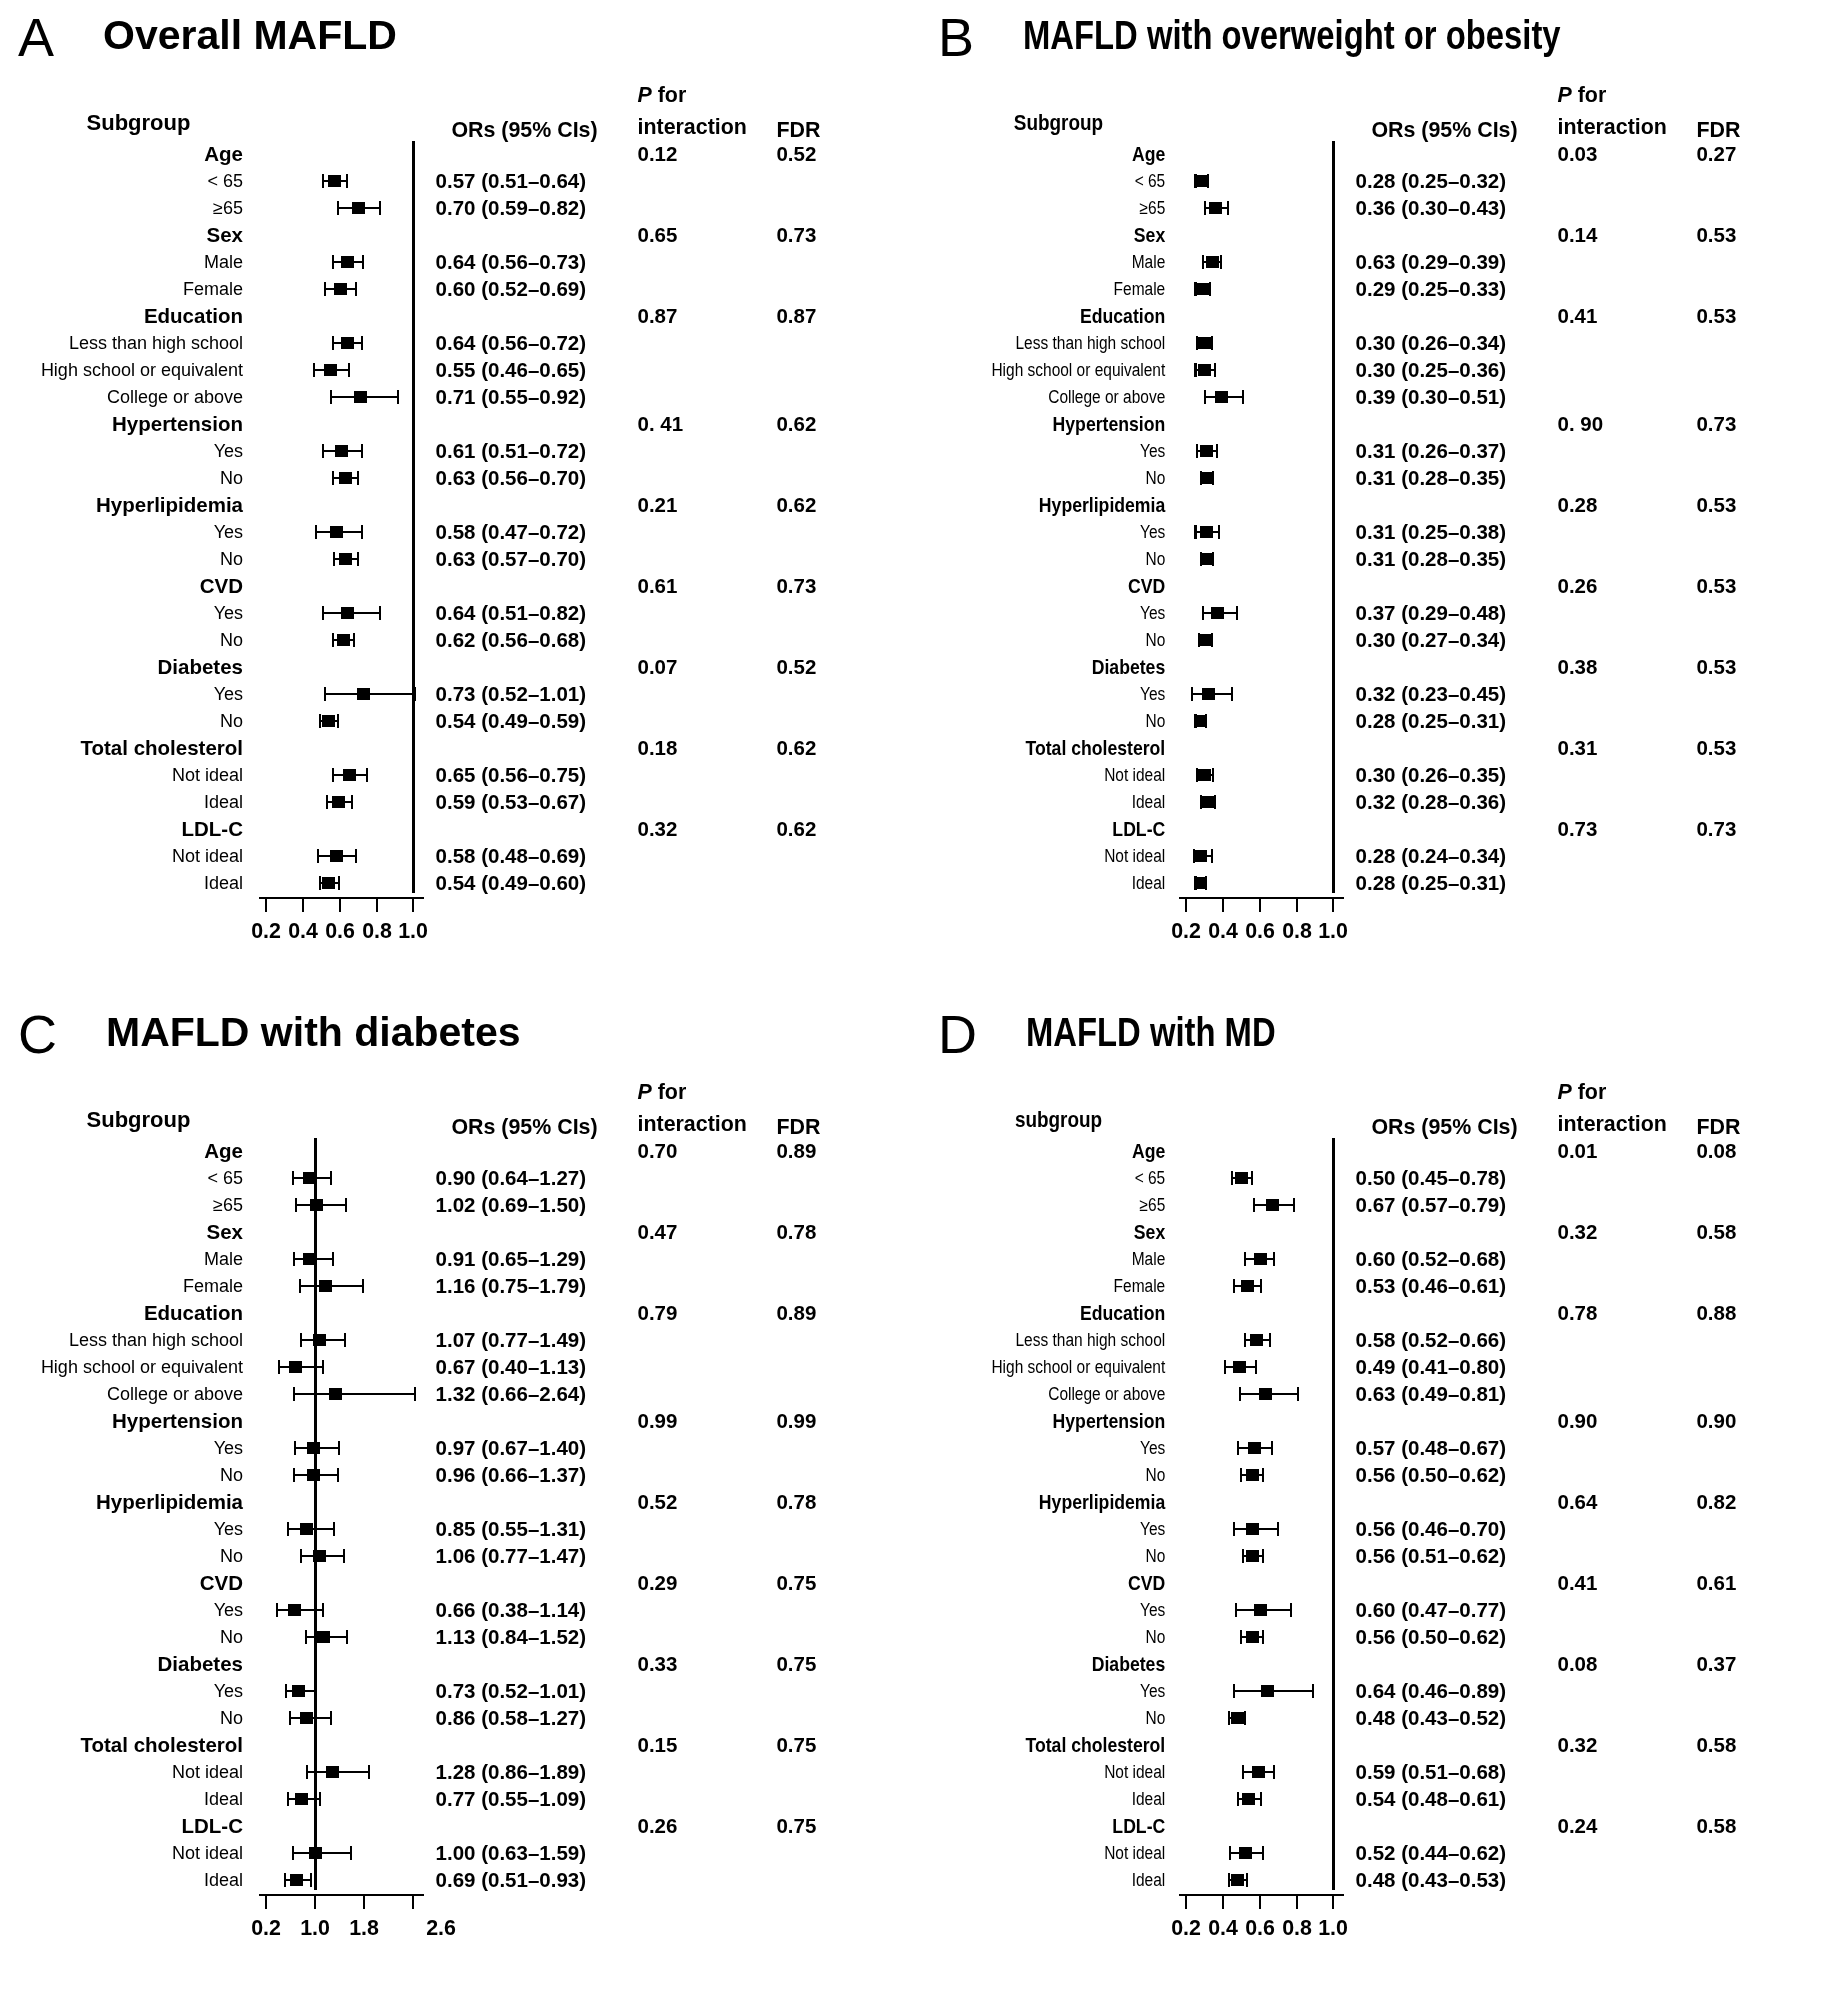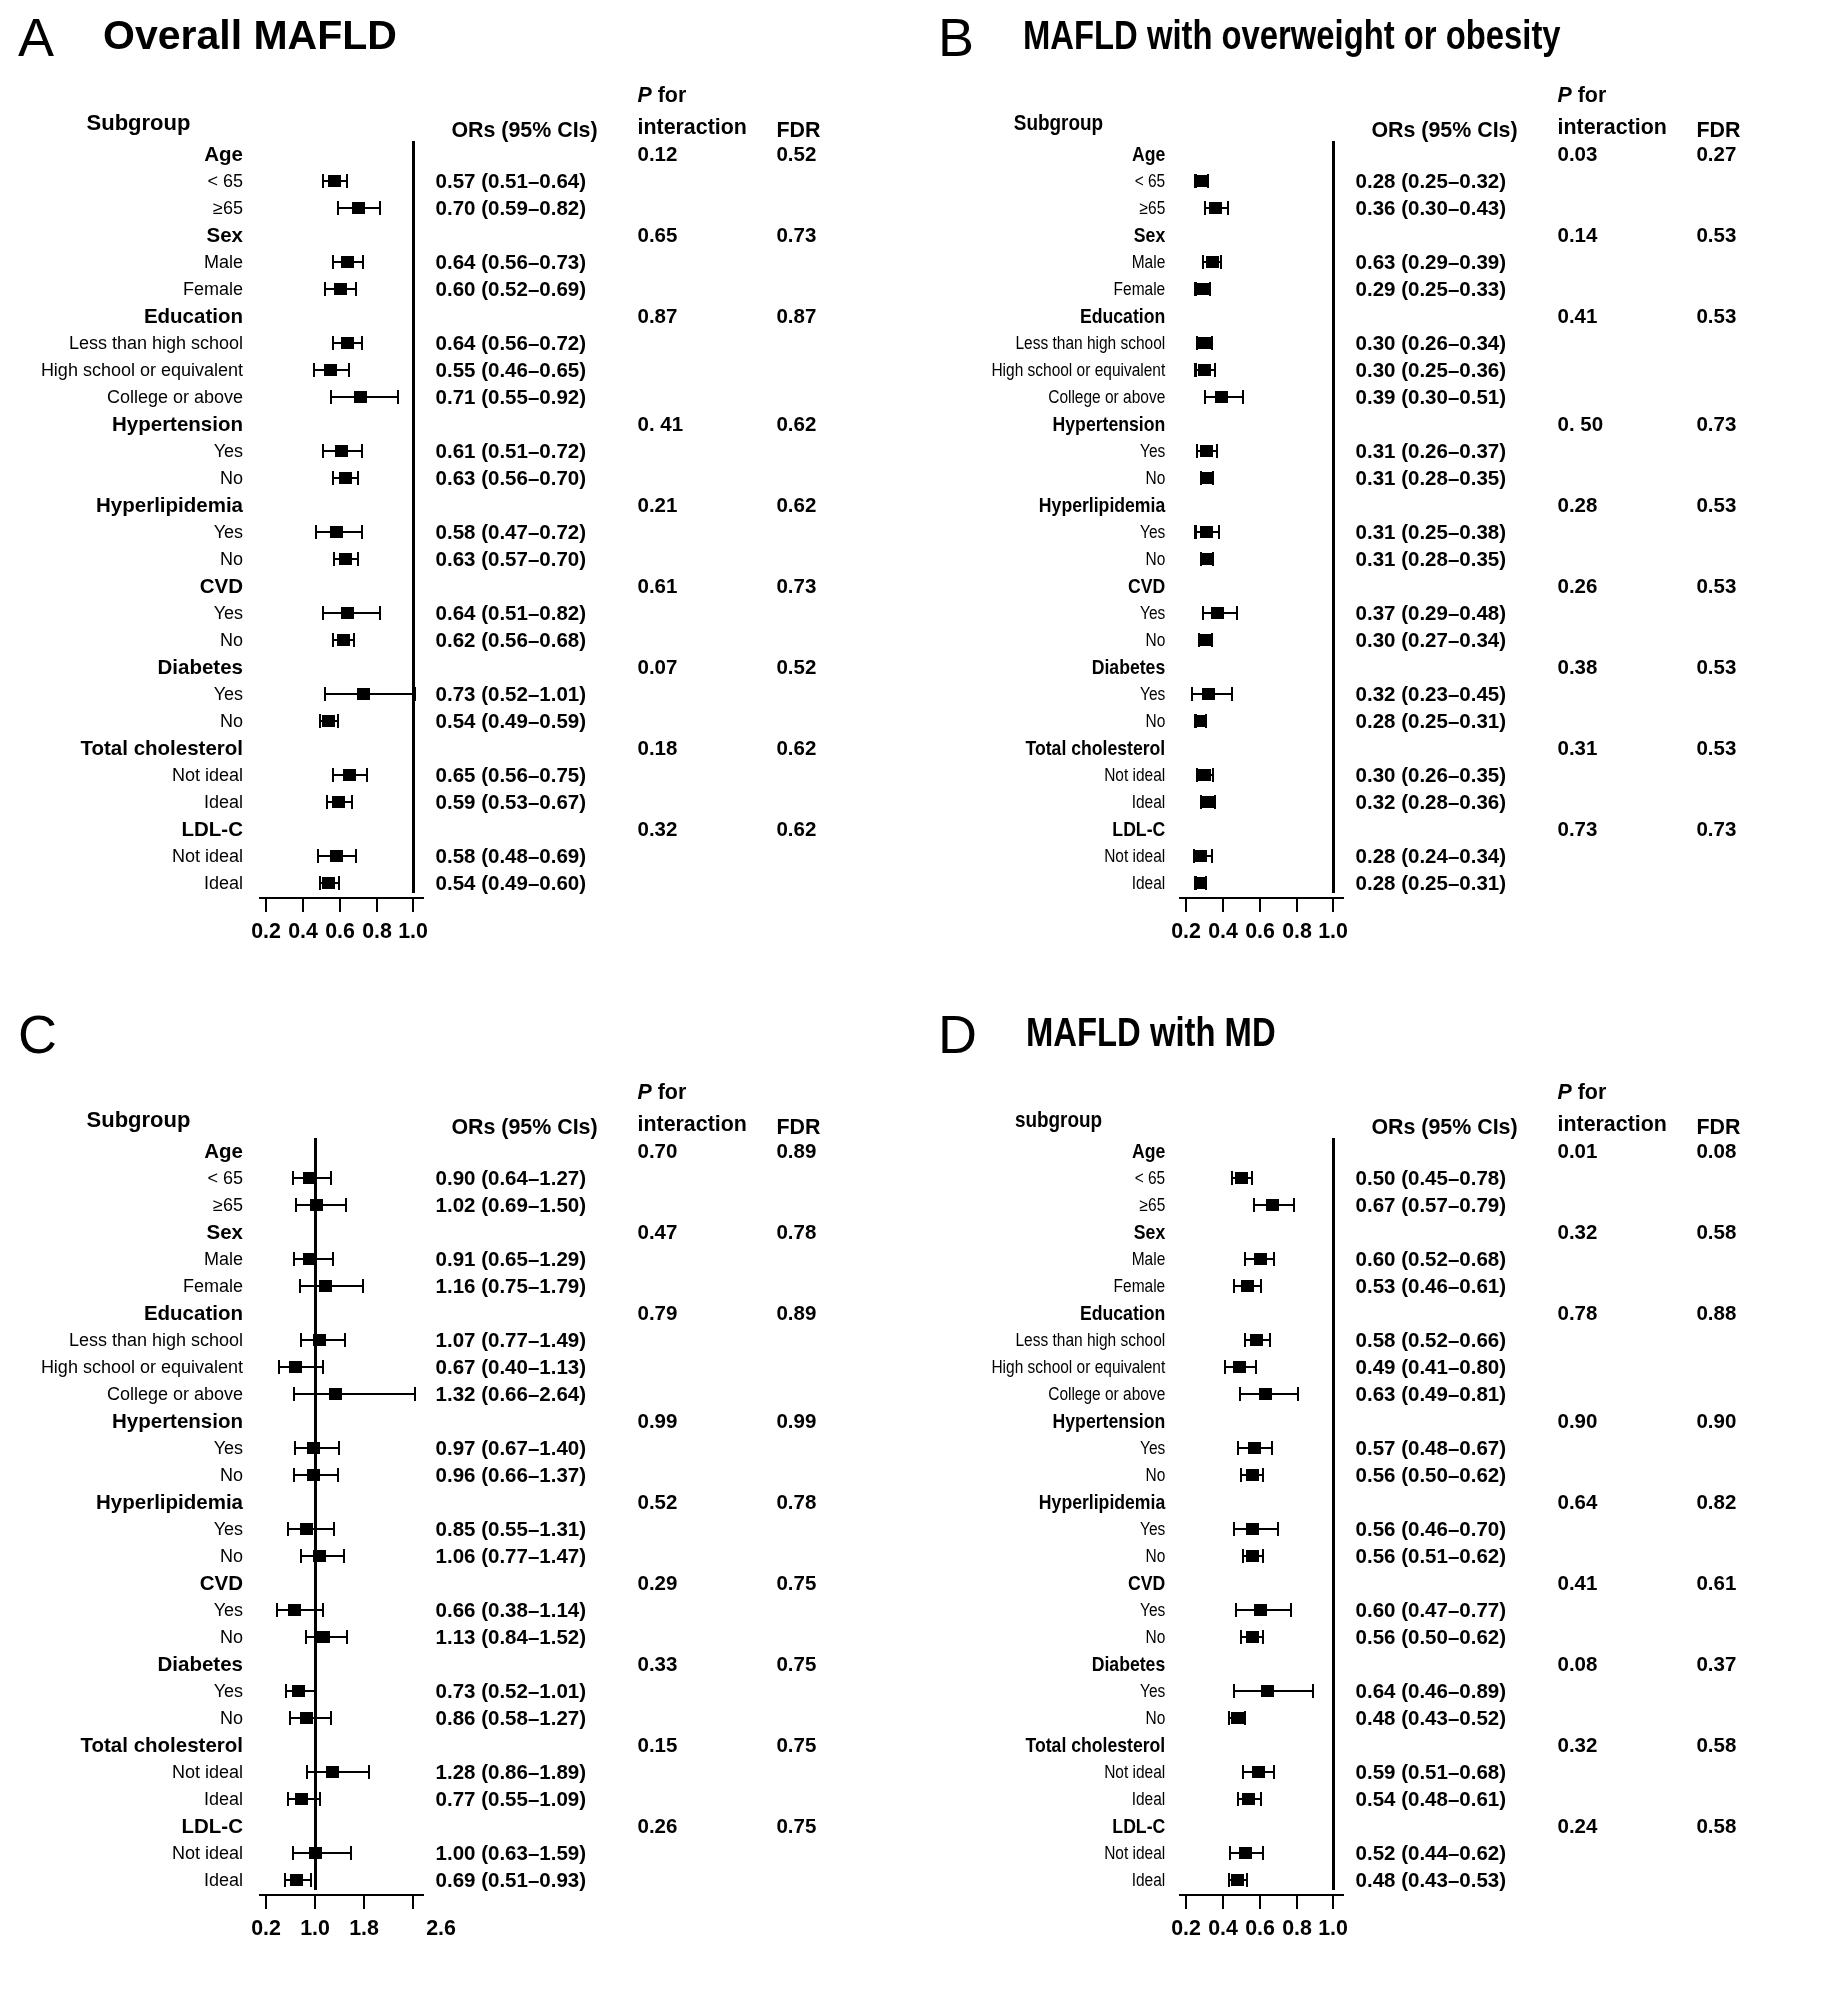--- a/index.html
+++ b/index.html
@@ -501,21 +501,21 @@
             <div class="square" style="left: 36px;"></div>
           </div>
           <div class="or-text">0.39 (0.30–0.51)</div>
           <div class="p-cell"></div>
           <div class="fdr-cell"></div>
         </div>
         <div class="row cols">
           <div class="g-label">Hypertension</div>
           <div class="plot-cell"></div>
           <div class="or-cell"></div>
-          <div class="p-cell">0. 50</div>
+          <div class="p-cell">0. 90</div>
           <div class="fdr-cell">0.73</div>
         </div>
         <div class="row cols">
           <div class="i-label">Yes</div>
           <div class="plot-cell">
             <div class="whisker" style="left: 18px; width: 20px;"></div>
             <div class="cap" style="left: 17.3px;"></div>
             <div class="cap" style="left: 37px;"></div>
             <div class="square" style="left: 21px;"></div>
           </div>
@@ -707,20 +707,21 @@
           </div>
           <div></div>
           <div></div>
           <div></div>
         </div>
       </div>
     </section>
     <section class="panel">
       <div class="panel-head">
         <div class="panel-letter">C</div>
+        <h2 class="panel-title">MAFLD with diabetes</h2>
       </div>
       <div class="cols hdr">
         <div class="h-sub">Subgroup</div>
         <div></div>
         <div class="h-ors">ORs (95% CIs)</div>
         <div class="h-p">
           <div><em>P</em> for</div>
           <div>interaction</div>
         </div>
         <div class="h-fdr">FDR</div>

